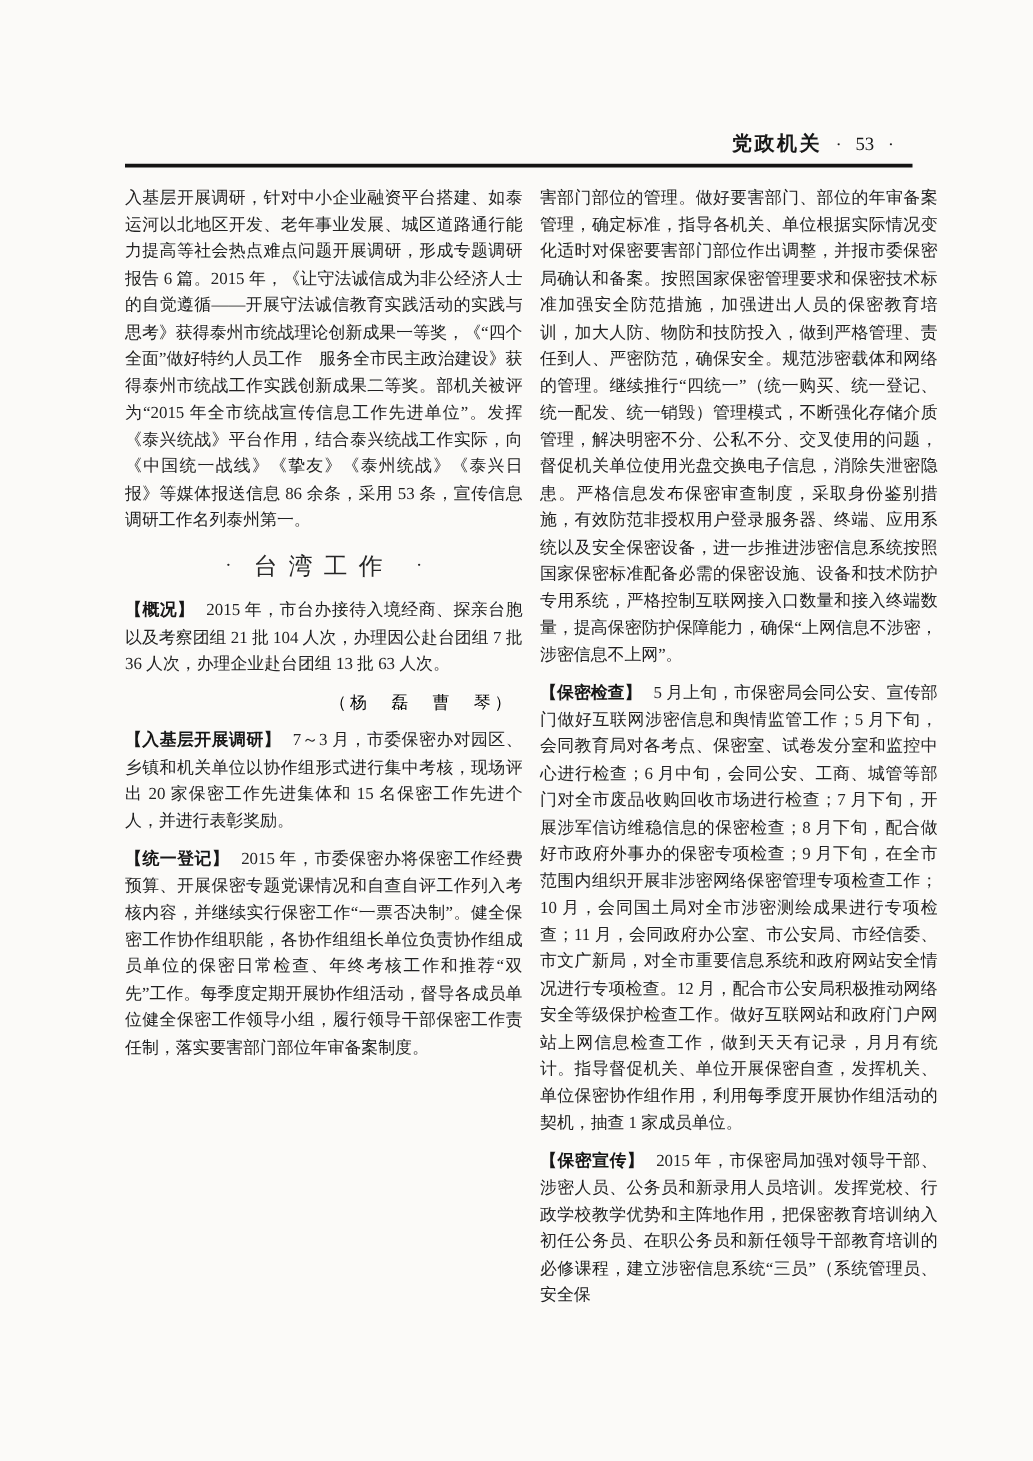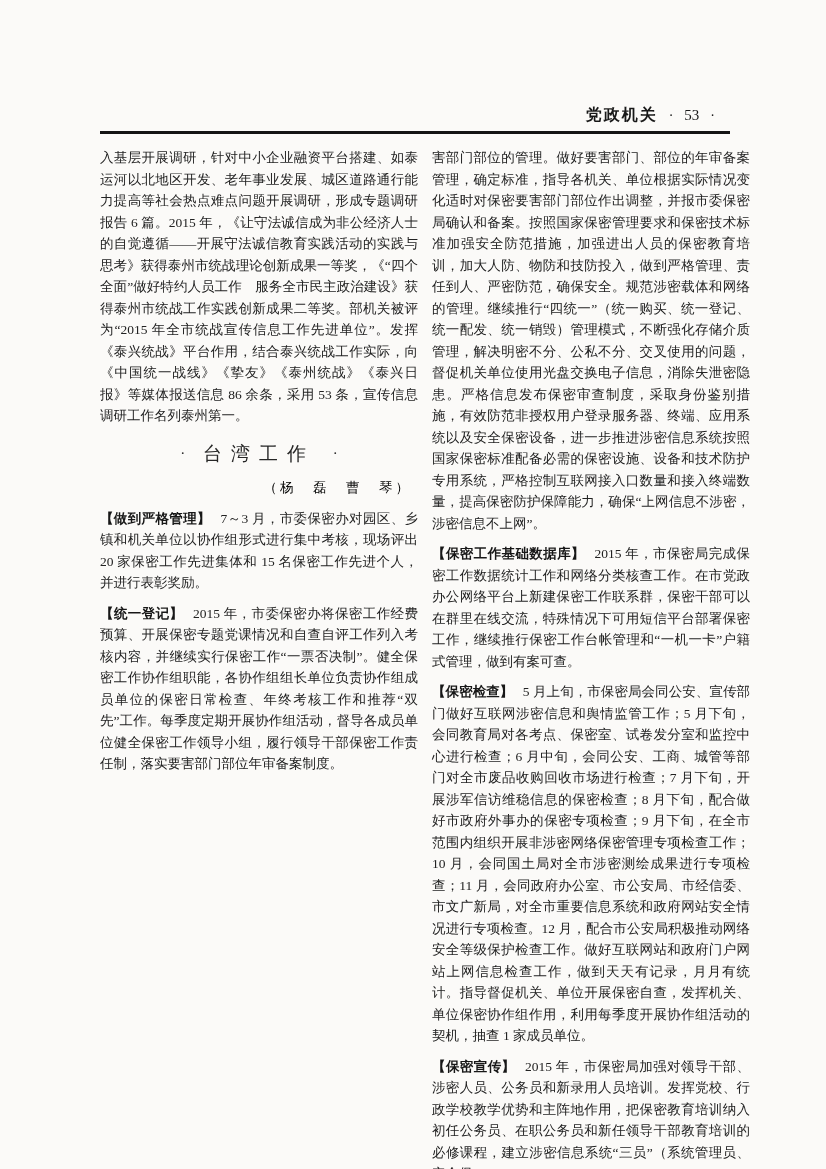--- a/index.html
+++ b/index.html
@@ -111,43 +111,43 @@
   <div class="column column-left">
 
     <p class="body-para">入基层开展调研，针对中小企业融资平台搭建、如泰运河以北地区开发、老年事业发展、城区道路通行能力提高等社会热点难点问题开展调研，形成专题调研报告 6 篇。2015 年，《让守法诚信成为非公经济人士的自觉遵循——开展守法诚信教育实践活动的实践与思考》获得泰州市统战理论创新成果一等奖，《“四个全面”做好特约人员工作　服务全市民主政治建设》获得泰州市统战工作实践创新成果二等奖。部机关被评为“2015 年全市统战宣传信息工作先进单位”。发挥《泰兴统战》平台作用，结合泰兴统战工作实际，向《中国统一战线》《挚友》《泰州统战》《泰兴日报》等媒体报送信息 86 余条，采用 53 条，宣传信息调研工作名列泰州第一。</p>
 
     <h2 class="section-heading">
       <span class="heading-dot left">·</span>
       <span class="heading-title">台湾工作</span>
       <span class="heading-dot right">·</span>
     </h2>
 
+    <p class="entry">
+      <b class="entry-label">【概况】</b><span>2015 年，市台办接待入境经商、探亲台胞以及考察团组 21 批 104 人次，办理因公赴台团组 7 批 36 人次，办理企业赴台团组 13 批 63 人次。</span>
+    </p>
 
 
     <p class="signature">（杨　磊　曹　琴）</p>
 
 
     <p class="entry">
-      <b class="entry-label">【做到严格管理】</b><span>7～3 月，市委保密办对园区、乡镇和机关单位以协作组形式进行集中考核，现场评出 20 家保密工作先进集体和 15 名保密工作先进个人，并进行表彰奖励。</span>
+      <b class="entry-label">【入基层开展调研】</b><span>7～3 月，市委保密办对园区、乡镇和机关单位以协作组形式进行集中考核，现场评出 20 家保密工作先进集体和 15 名保密工作先进个人，并进行表彰奖励。</span>
     </p>
 
     <p class="entry">
       <b class="entry-label">【统一登记】</b><span>2015 年，市委保密办将保密工作经费预算、开展保密专题党课情况和自查自评工作列入考核内容，并继续实行保密工作“一票否决制”。健全保密工作协作组职能，各协作组组长单位负责协作组成员单位的保密日常检查、年终考核工作和推荐“双先”工作。每季度定期开展协作组活动，督导各成员单位健全保密工作领导小组，履行领导干部保密工作责任制，落实要害部门部位年审备案制度。</span>
     </p>
 
 
   </div>
 
   <div class="column column-right">
 
     <p class="body-para">害部门部位的管理。做好要害部门、部位的年审备案管理，确定标准，指导各机关、单位根据实际情况变化适时对保密要害部门部位作出调整，并报市委保密局确认和备案。按照国家保密管理要求和保密技术标准加强安全防范措施，加强进出人员的保密教育培训，加大人防、物防和技防投入，做到严格管理、责任到人、严密防范，确保安全。规范涉密载体和网络的管理。继续推行“四统一”（统一购买、统一登记、统一配发、统一销毁）管理模式，不断强化存储介质管理，解决明密不分、公私不分、交叉使用的问题，督促机关单位使用光盘交换电子信息，消除失泄密隐患。严格信息发布保密审查制度，采取身份鉴别措施，有效防范非授权用户登录服务器、终端、应用系统以及安全保密设备，进一步推进涉密信息系统按照国家保密标准配备必需的保密设施、设备和技术防护专用系统，严格控制互联网接入口数量和接入终端数量，提高保密防护保障能力，确保“上网信息不涉密，涉密信息不上网”。</p>
 
-    <p class="entry">
-      <b class="entry-label">【保密工作基础数据库】</b><span>2015 年，市保密局完成保密工作数据统计工作和网络分类核查工作。在市党政办公网络平台上新建保密工作联系群，保密干部可以在群里在线交流，特殊情况下可用短信平台部署保密工作，继续推行保密工作台帐管理和“一机一卡”户籍式管理，做到有案可查。</span>
-    </p>
 
     <p class="entry">
       <b class="entry-label">【保密检查】</b><span>5 月上旬，市保密局会同公安、宣传部门做好互联网涉密信息和舆情监管工作；5 月下旬，会同教育局对各考点、保密室、试卷发分室和监控中心进行检查；6 月中旬，会同公安、工商、城管等部门对全市废品收购回收市场进行检查；7 月下旬，开展涉军信访维稳信息的保密检查；8 月下旬，配合做好市政府外事办的保密专项检查；9 月下旬，在全市范围内组织开展非涉密网络保密管理专项检查工作；10 月，会同国土局对全市涉密测绘成果进行专项检查；11 月，会同政府办公室、市公安局、市经信委、市文广新局，对全市重要信息系统和政府网站安全情况进行专项检查。12 月，配合市公安局积极推动网络安全等级保护检查工作。做好互联网站和政府门户网站上网信息检查工作，做到天天有记录，月月有统计。指导督促机关、单位开展保密自查，发挥机关、单位保密协作组作用，利用每季度开展协作组活动的契机，抽查 1 家成员单位。</span>
     </p>
 
     <p class="entry">
       <b class="entry-label">【保密宣传】</b><span>2015 年，市保密局加强对领导干部、涉密人员、公务员和新录用人员培训。发挥党校、行政学校教学优势和主阵地作用，把保密教育培训纳入初任公务员、在职公务员和新任领导干部教育培训的必修课程，建立涉密信息系统“三员”（系统管理员、安全保</span>
     </p>
 
   </div>

